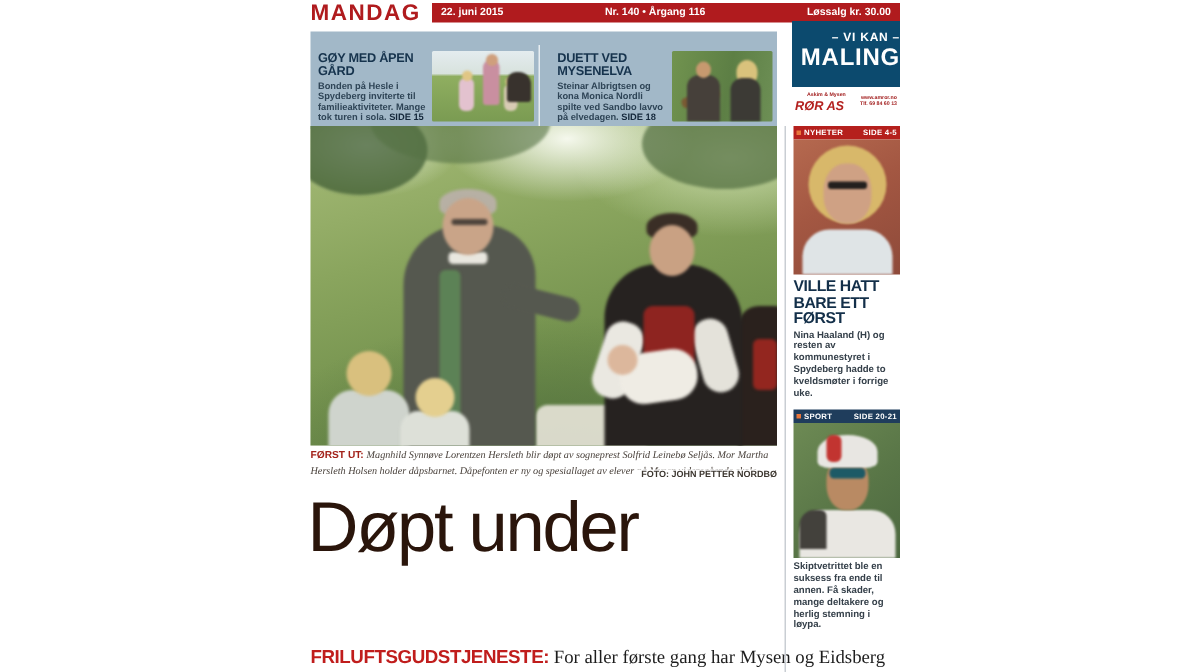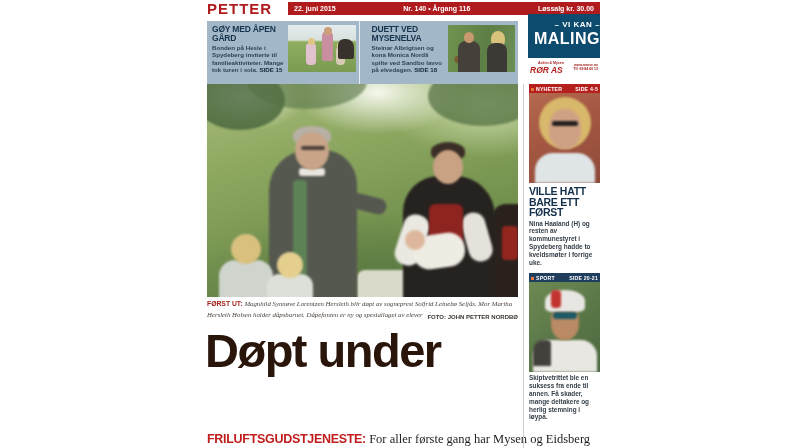--- a/index.html
+++ b/index.html
@@ -8,21 +8,21 @@
   .page { position:relative; width:800px; height:448px; background:#fff; overflow:hidden; }
 
   
   .day { position:absolute; left:207px; top:0; font-size:15px; font-weight:bold; letter-spacing:1px; color:#b01b1e; }
   .topbar { position:absolute; left:288px; top:2px; width:312px; height:13px; background:#b01b1e;
             display:flex; align-items:center; justify-content:space-between; padding:0 6px; }
   .topbar span { color:#fff; font-size:7px; font-weight:bold; white-space:nowrap; }
 
   
   .teasers { position:absolute; left:207px; top:21px; width:311px; height:65px; background:#a2b8c8;
-             display:flex; }
+             display:flex;align-items:flex-end; }
   .teaser { flex:1; display:flex; padding:4px 3px 4px 5px; gap:4px; position:relative; }
   .teaser + .teaser { border-left:1px solid #e8eef2;padding-left:12px; }
   .teaser-text { width:72px; }
   .teaser-title { font-size:8.5px; line-height:1.02; font-weight:bold; color:#16334d; text-transform:uppercase; letter-spacing:-0.2px; }
   .teaser-body { margin-top:2px; font-size:6.2px; line-height:1.15; font-weight:bold; color:#2e4456; }
   .teaser-page { font-weight:bold; color:#14273a; }
   .teaser-img { flex:1; height:47px; border-radius:1px; overflow:hidden; position:relative; }
 
   .img-farm { background:linear-gradient(#e4ecef 0%, #d8e2dd 32%, #8fae60 36%, #7a9b52 100%); }
   .img-farm .blob { position:absolute; filter:blur(0.6px); }
@@ -92,21 +92,21 @@
 
   
   .caption { position:absolute; left:207px; top:299px; width:311px; height:24px;
              font-family:"Liberation Serif", serif; font-size:6.8px; line-height:1.55; color:#4a423c; font-style:italic; }
   .caption-label { font-family:"Liberation Sans", sans-serif; font-style:normal; font-weight:bold; color:#a3231b; }
   .credit { position:absolute; right:0; bottom:1px; font-family:"Liberation Sans", sans-serif; font-style:normal;
             font-weight:bold; font-size:6px; color:#3c362f; background:#fff; padding-left:4px; }
 
   
   .headline { position:absolute; left:205px; top:328px; width:315px; color:#2a150b;
-              font-size:47px; font-weight:bold; letter-spacing:-1.5px; line-height:0.98; }
+              font-size:47px; font-weight:normal; letter-spacing:-1.5px; line-height:0.98; }
 
   
   .leadline { position:absolute; left:207px; top:429px; width:315px; white-space:nowrap; }
   .kicker { color:#c01d1c; font-weight:bold; font-size:12.5px; letter-spacing:-0.3px; }
   .leadtext { font-family:"Liberation Serif", serif; font-size:12.5px; color:#1d1d1d; }
 
   
   .divider-v { position:absolute; left:523px; top:84px; width:1px; height:364px; background:#c9ced3; }
   .sidebar { position:absolute; left:529px; top:84px; width:71px; }
   .sb-item { margin-bottom:7px; cursor:pointer; }
@@ -132,21 +132,21 @@
   .ph2-face { left:22px; top:22px; width:28px; height:36px; background:#b98a63; border-radius:45%; }
   .ph2-helmet { left:16px; top:8px; width:40px; height:22px; background:#e8e6e2; border-radius:50% 50% 20% 20%; }
   .ph2-helmet-red { left:22px; top:8px; width:10px; height:18px; background:#c23430; border-radius:4px; }
   .ph2-shades { left:24px; top:30px; width:24px; height:7px; background:#1d5a66; border-radius:3px; }
 </style>
 </head>
 <body>
 
 <div class="page">
 
-  <div class="day">PETTER</div>
+  <div class="day">MANDAG</div>
   <div class="topbar">
     <span>22. juni 2015</span>
     <span>Nr. 140 • Årgang 116</span>
     <span>Løssalg kr. 30.00</span>
   </div>
 
   <div class="teasers">
     <div class="teaser">
       <div class="teaser-text">
         <div class="teaser-title">GØY MED ÅPEN GÅRD</div>

